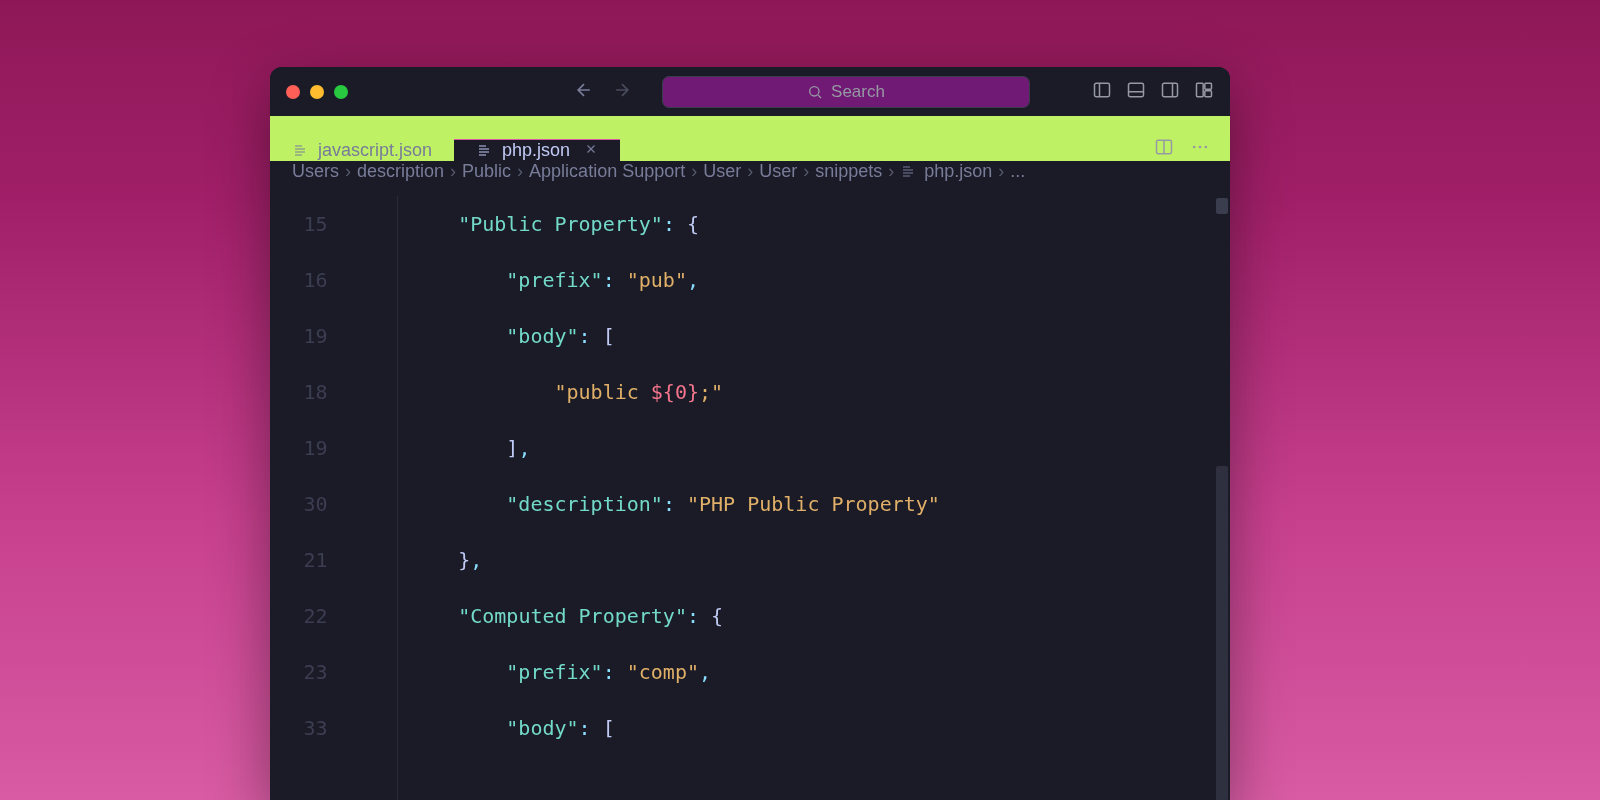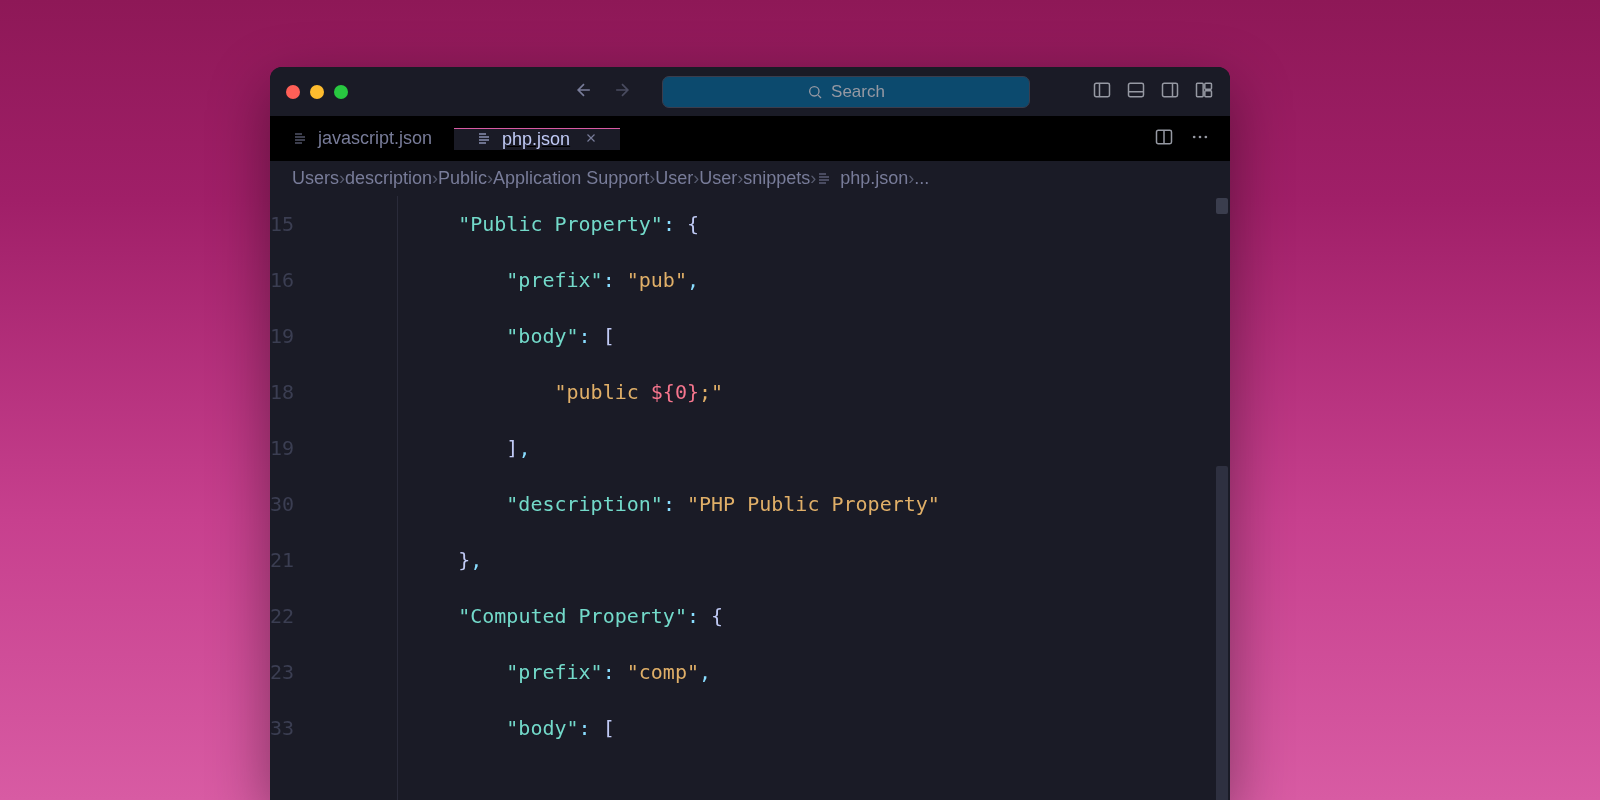--- a/index.html
+++ b/index.html
@@ -34,77 +34,77 @@
 .traffic-light.red { background: #ff5f57; }
 .traffic-light.yellow { background: #febc2e; }
 .traffic-light.green { background: #28c840; }
 .nav-arrows { display: flex; gap: 18px; margin-left: 226px; color: #787c99; }
 .nav-arrow svg { width: 20px; height: 20px; }
 .nav-arrow.disabled { opacity: 0.5; }
 .search-box {
   margin-left: 30px;
   width: 368px;
   height: 32px;
-  background: #0c4a6e;
+  background: #701a75;
   border: 1px solid #3a3d4d;
   border-radius: 7px;
   display: flex;
   align-items: center;
   justify-content: center;
   gap: 8px;
   color: #9699a3;
   font-size: 17px;
 }
 .title-right { margin-left: auto; display: flex; gap: 14px; color: #9699a3; }
 .title-right svg { width: 20px; height: 20px; }
 .tabbar {
   height: 45px;
   display: flex;
-  align-items: center;
-  background: #000000;
-  text-decoration: underline;
+  align-items: flex-end;
+  background: #bef264;
 }
 .tab {
   display: flex;
   align-items: center;
   gap: 10px;
   padding: 0 22px;
   color: #787c99;
   font-size: 18px;
   cursor: pointer;
 }
 .tab.active {
   background: #1a1b26;
   color: #c0caf5;
   border-top: 1px solid #d85ba3;
 }
 .tab .close { margin-left: 4px; color: #787c99; }
 .tabbar-right { margin-left: auto; display: flex; align-items: center; gap: 16px; padding-right: 20px; color: #9699a3; }
 .breadcrumb {
   height: 35px;
   display: flex;
-  align-items: center;
+  align-items: flex-start;
   padding: 0 22px;
+  gap: 6px;
   color: #787c99;
   font-size: 18px;
   background: #1a1b26;
 }
 .breadcrumb .chev { color: #565a6e; }
 .breadcrumb .file-item { display: flex; align-items: center; gap: 8px; }
 .editor {
   position: relative;
   display: flex;
   height: calc(100% - 129px);
   font-family: "SF Mono", "Menlo", "Monaco", monospace;
   font-size: 20px;
   line-height: 56px;
 }
 .gutter {
   width: 128px;
-  text-align: left;
+  text-align: center;
   padding-right: 36px;
   color: #3b3e52;
   user-select: none;
   border-right: 1px solid #2a2b3a;
 }
 .gutter .ln { height: 56px; }
 .code-area { flex: 1; padding-left: 12px; position: relative; }
 .code-line { height: 56px; white-space: pre; }
 
 .t-key { color: #73daca; }

